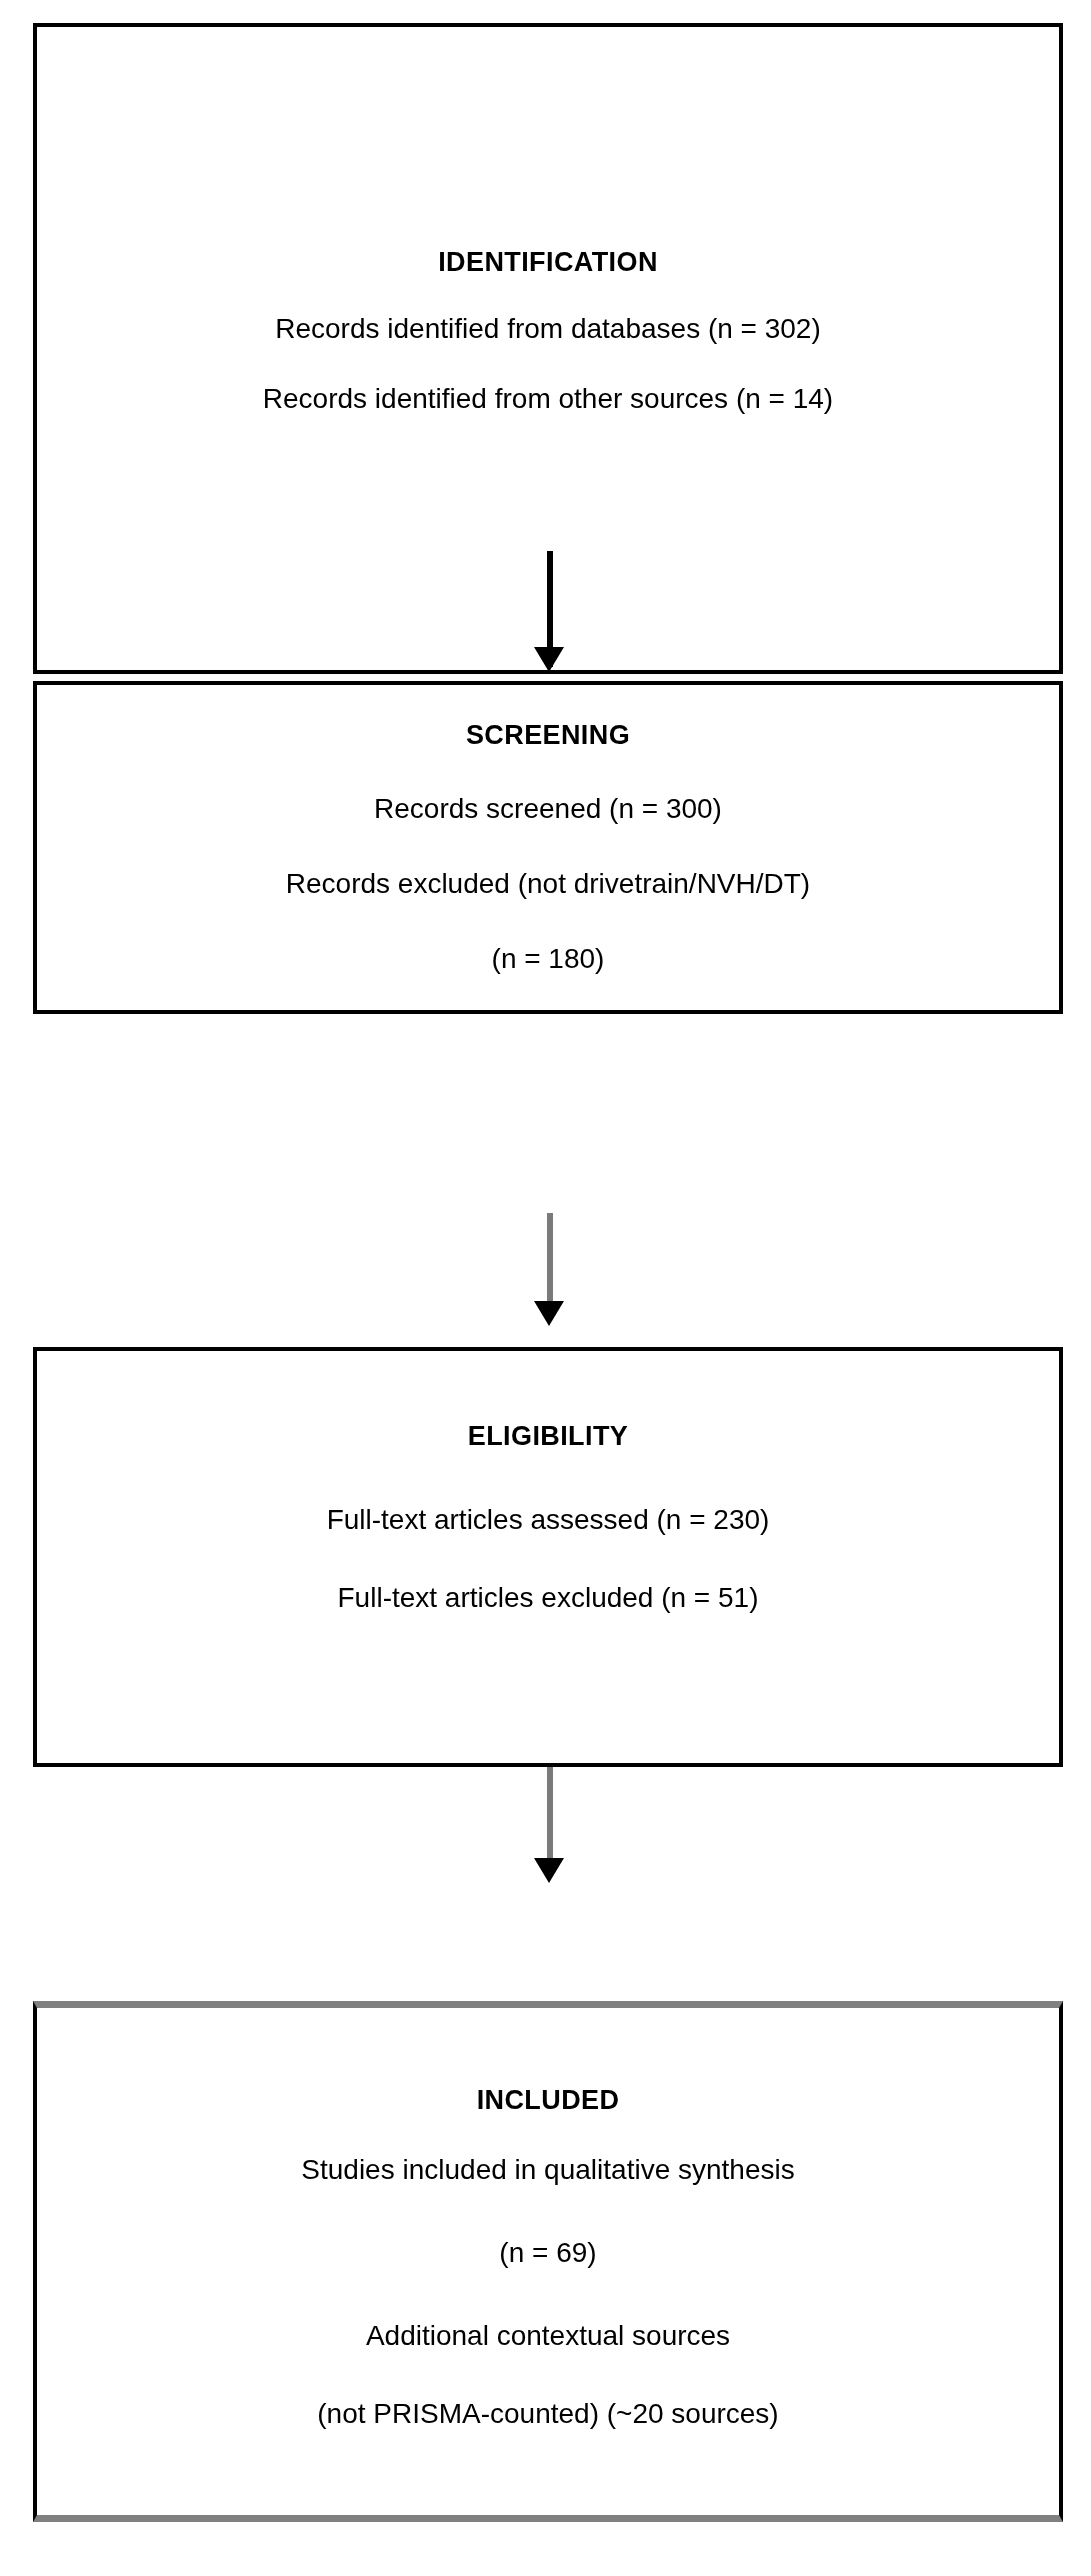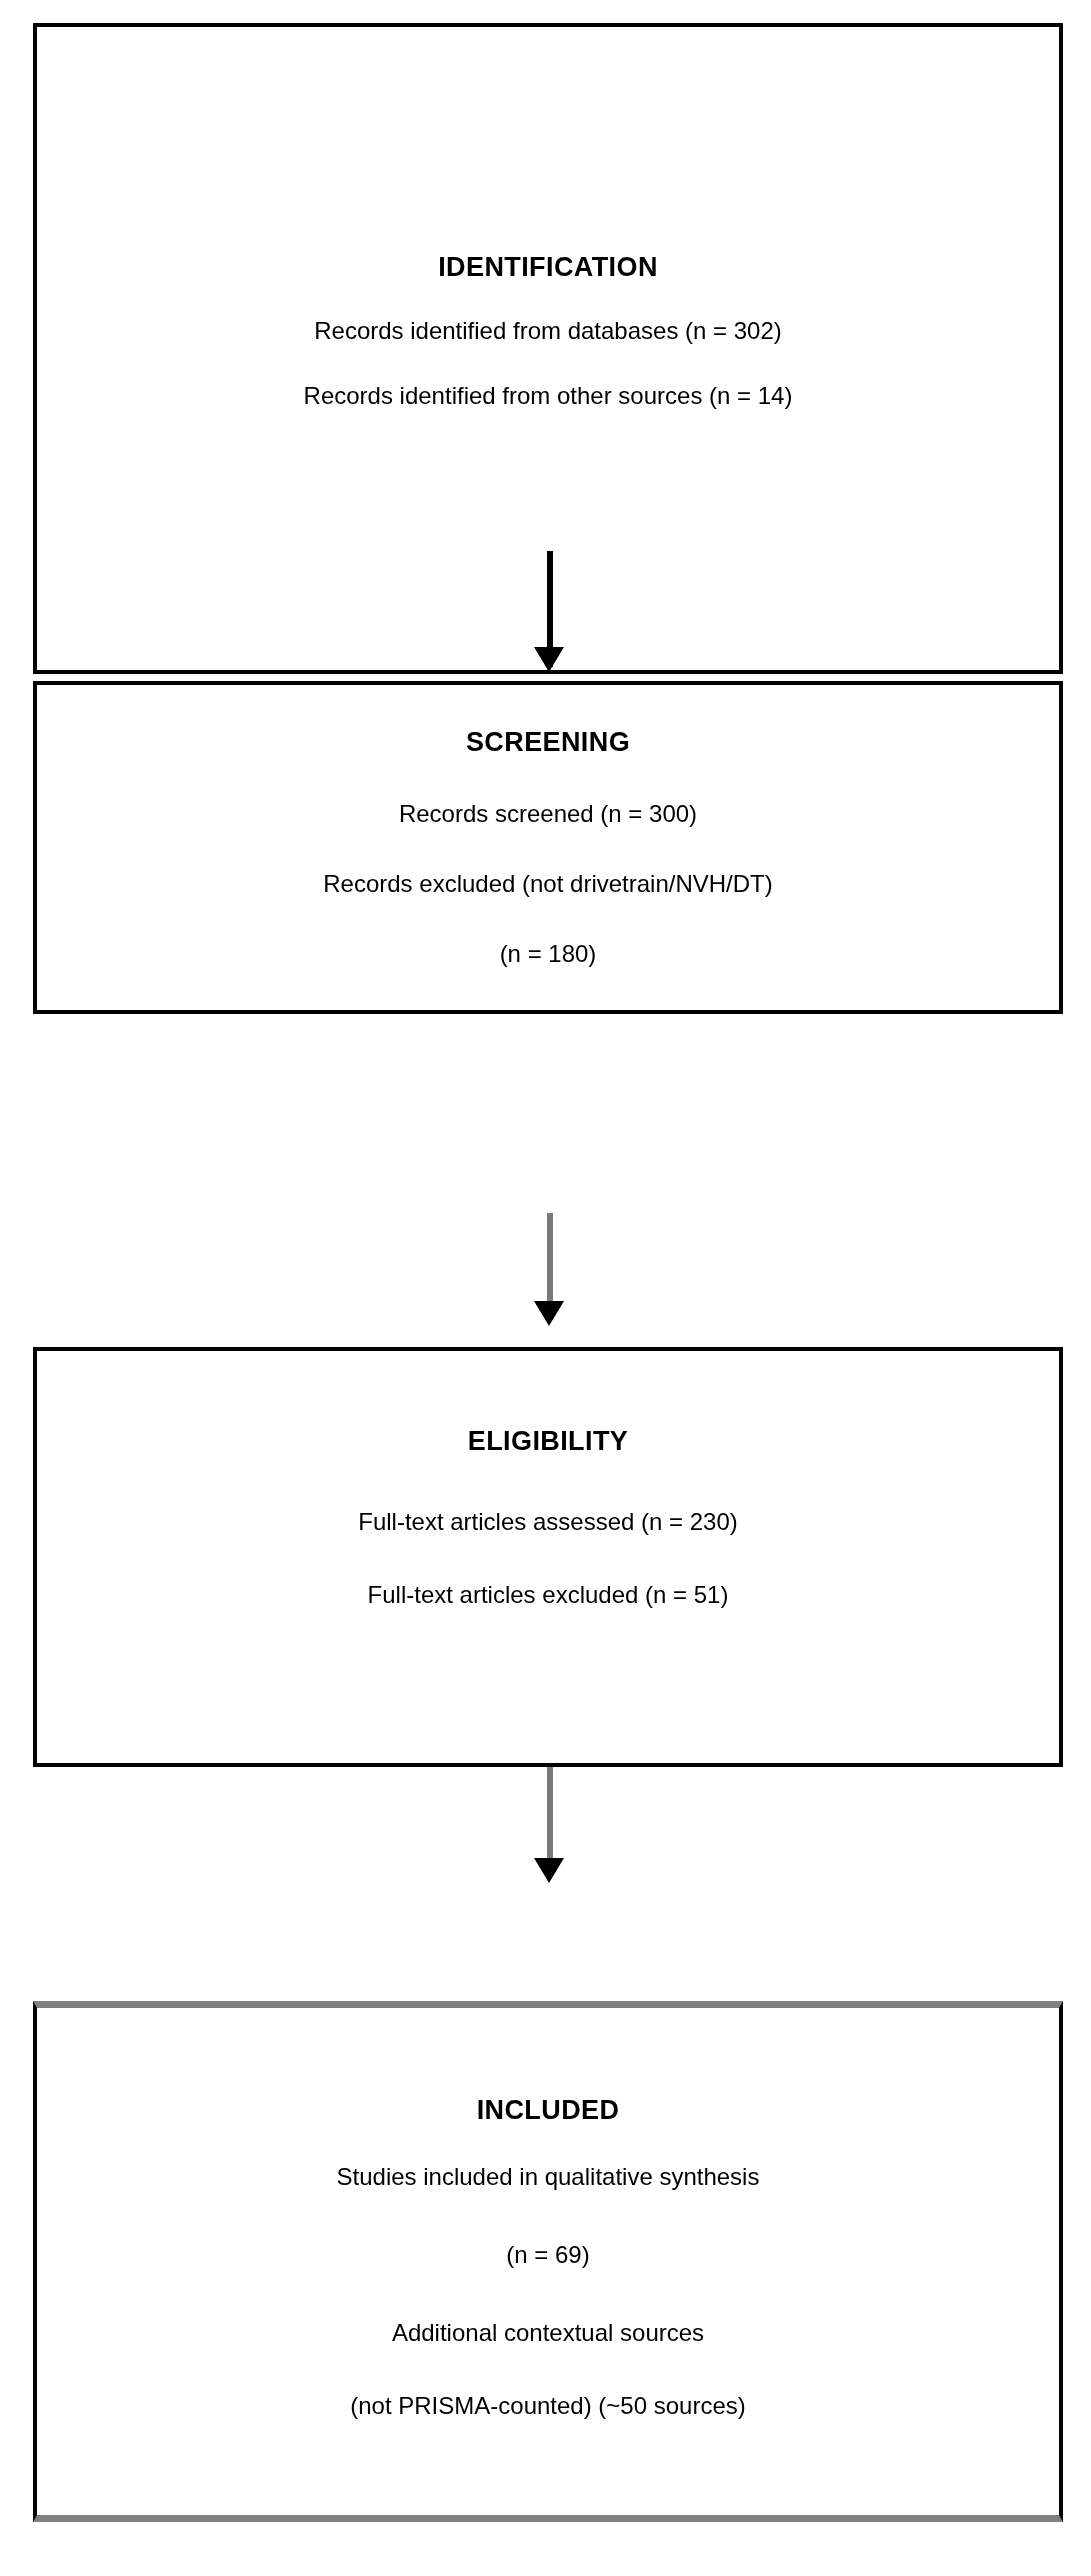--- a/index.html
+++ b/index.html
@@ -50,21 +50,21 @@
     font-weight: bold;
     font-size: 27px;
     letter-spacing: 0.4px;
     text-align: center;
     line-height: 1.2;
     white-space: nowrap;
   }
 
   .stage-line {
     font-weight: normal;
-    font-size: 24px;
+    font-size: 28px;
     text-align: center;
     line-height: 1.25;
     white-space: nowrap;
   }
 
   
   .connector {
     position: absolute;
     left: 547px;
     width: 5.8px;
@@ -115,17 +115,17 @@
   </div>
 
   <div class="connector gray" id="connector-3" style="top:1767px; height:108px;"></div>
   <div class="arrowhead" id="arrowhead-3" style="top:1858px;"></div>
 
   <div class="stage-box included-box" id="box-included" style="top:2001px; height:521px; padding:20px 15px;">
     <div class="stage-title" style="margin-bottom:36px;">INCLUDED</div>
     <div class="stage-line" style="margin-bottom:48px;">Studies included in qualitative synthesis</div>
     <div class="stage-line" style="margin-bottom:48px;">(n = 69)</div>
     <div class="stage-line" style="margin-bottom:43px;">Additional contextual sources</div>
-    <div class="stage-line" style="margin-bottom:8.3px;">(not PRISMA-counted) (~50 sources)</div>
+    <div class="stage-line" style="margin-bottom:8.3px;">(not PRISMA-counted) (~20 sources)</div>
   </div>
 
 </div>
 
 
 </body></html>

